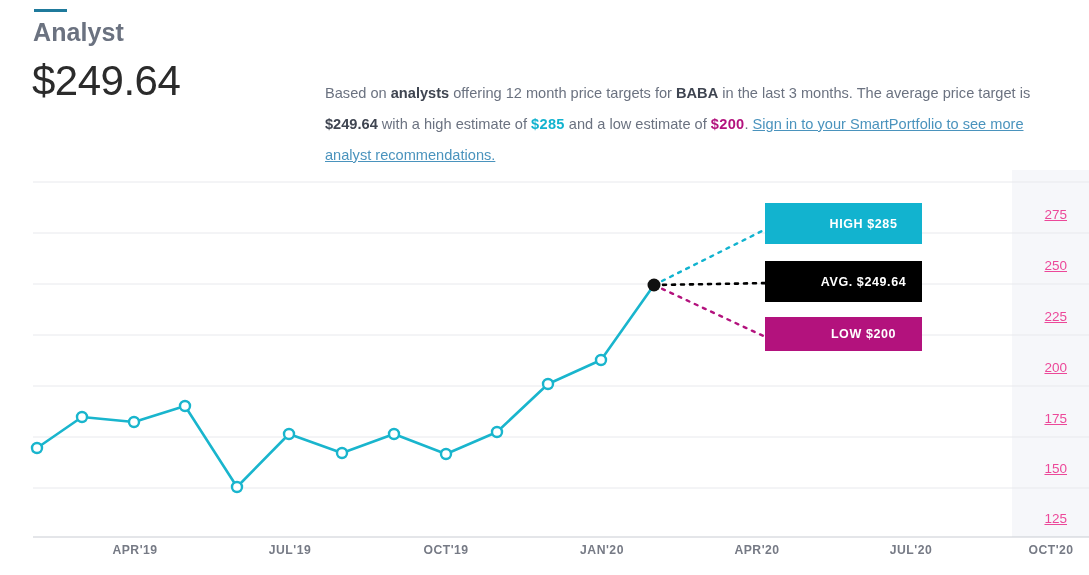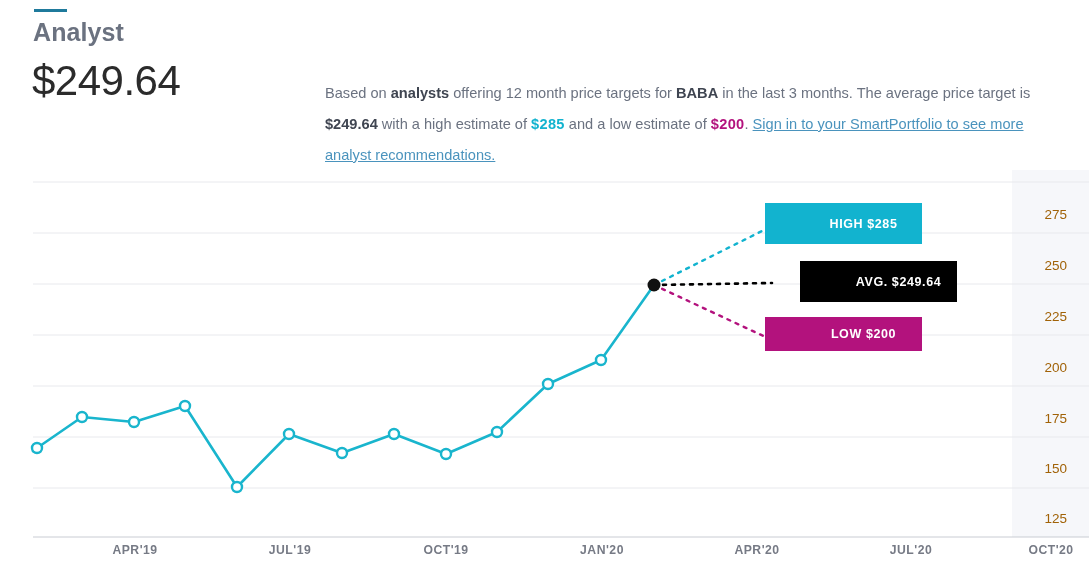--- a/index.html
+++ b/index.html
@@ -80,38 +80,39 @@
     justify-content: center;
     white-space: nowrap;
     padding-left: 40px;
   }
   .badge-high {
     left: 765px; top: 203px;
     width: 117px; height: 41px;
     background: #12b3cf;
   }
   .badge-avg {
-    left: 800px; top: 261px;
+    left: 765px; top: 261px;
     width: 117px; height: 41px;
     background: #000000;
   }
   .badge-low {
     left: 765px; top: 317px;
     width: 117px; height: 34px;
     background: #b3127d;
   }
 
   
   .ylabel {
     position: absolute;
     right: 22px;
     width: 60px;
     text-align: right;
     font-size: 13.5px;
-    color: #a16207;
+    color: #ec4899;
+    text-decoration: underline;
   }
   .xlabel {
     position: absolute;
     top: 543px;
     font-size: 12.2px;
     color: #767a85;
     letter-spacing: 0.5px;
     white-space: nowrap;
     transform: translateX(-50%);
     font-weight: bold;

